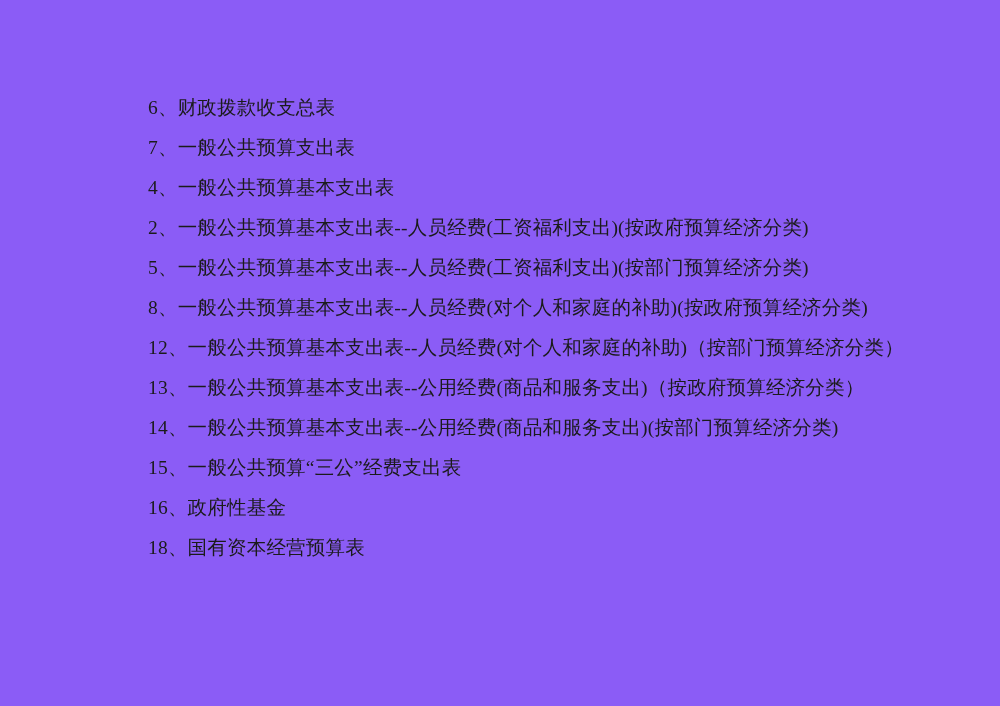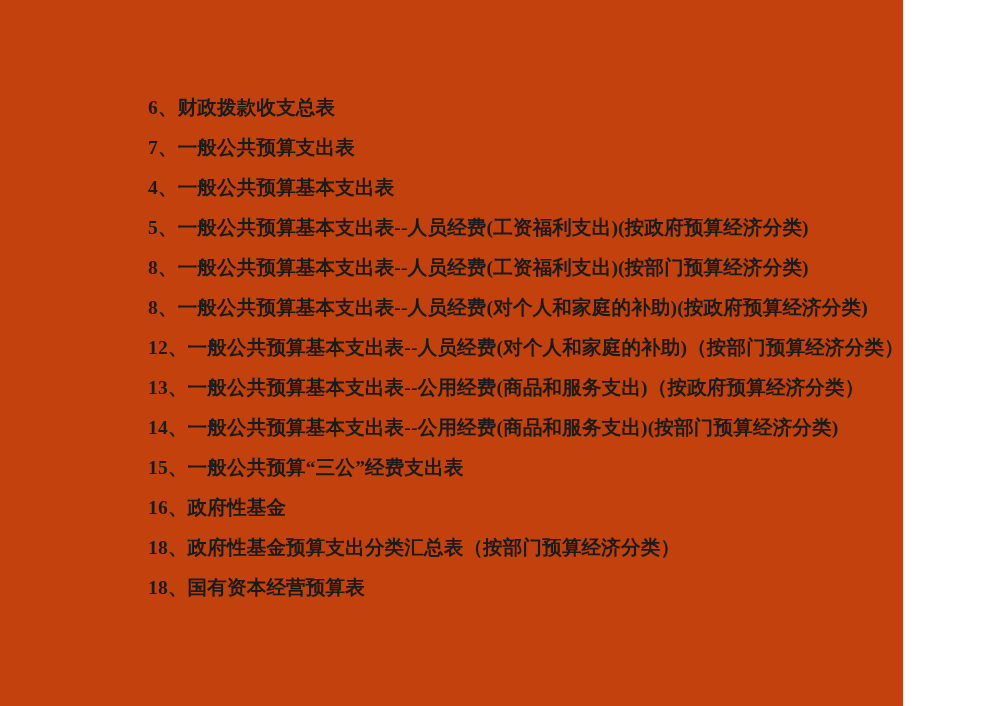--- a/index.html
+++ b/index.html
@@ -9,25 +9,24 @@
   }
   body {
     width: 1000px;
     height: 706px;
     font-family: "Liberation Serif", "DejaVu Serif", serif;
     color: #1a1a1a;
     overflow: hidden;
   }
   #page {
     position: relative;
-    width: 903px;
+    width: 1000px;
     height: 706px;
-    background: #c2410c;
+    background: #8b5cf6;
     box-sizing: border-box;
-    font-weight: bold;
   }
   #doc-body {
     position: absolute;
     left: 148px;
     top: 88px;
     width: 790px;
   }
   .doc-line {
     font-size: 19.5px;
     line-height: 40px;
@@ -38,24 +37,23 @@
   }
 </style>
 </head>
 <body>
 
 <div id="page">
   <div id="doc-body">
     <div class="doc-line">6、财政拨款收支总表</div>
     <div class="doc-line">7、一般公共预算支出表</div>
     <div class="doc-line">4、一般公共预算基本支出表</div>
-    <div class="doc-line">5、一般公共预算基本支出表--人员经费(工资福利支出)(按政府预算经济分类)</div>
-    <div class="doc-line">8、一般公共预算基本支出表--人员经费(工资福利支出)(按部门预算经济分类)</div>
+    <div class="doc-line">2、一般公共预算基本支出表--人员经费(工资福利支出)(按政府预算经济分类)</div>
+    <div class="doc-line">5、一般公共预算基本支出表--人员经费(工资福利支出)(按部门预算经济分类)</div>
     <div class="doc-line">8、一般公共预算基本支出表--人员经费(对个人和家庭的补助)(按政府预算经济分类)</div>
     <div class="doc-line">12、一般公共预算基本支出表--人员经费(对个人和家庭的补助)（按部门预算经济分类）</div>
     <div class="doc-line">13、一般公共预算基本支出表--公用经费(商品和服务支出)（按政府预算经济分类）</div>
     <div class="doc-line">14、一般公共预算基本支出表--公用经费(商品和服务支出)(按部门预算经济分类)</div>
     <div class="doc-line">15、一般公共预算“三公”经费支出表</div>
     <div class="doc-line">16、政府性基金</div>
-    <div class="doc-line">18、政府性基金预算支出分类汇总表（按部门预算经济分类）</div>
     <div class="doc-line">18、国有资本经营预算表</div>
   </div>
 </div>
 
 </body></html>

